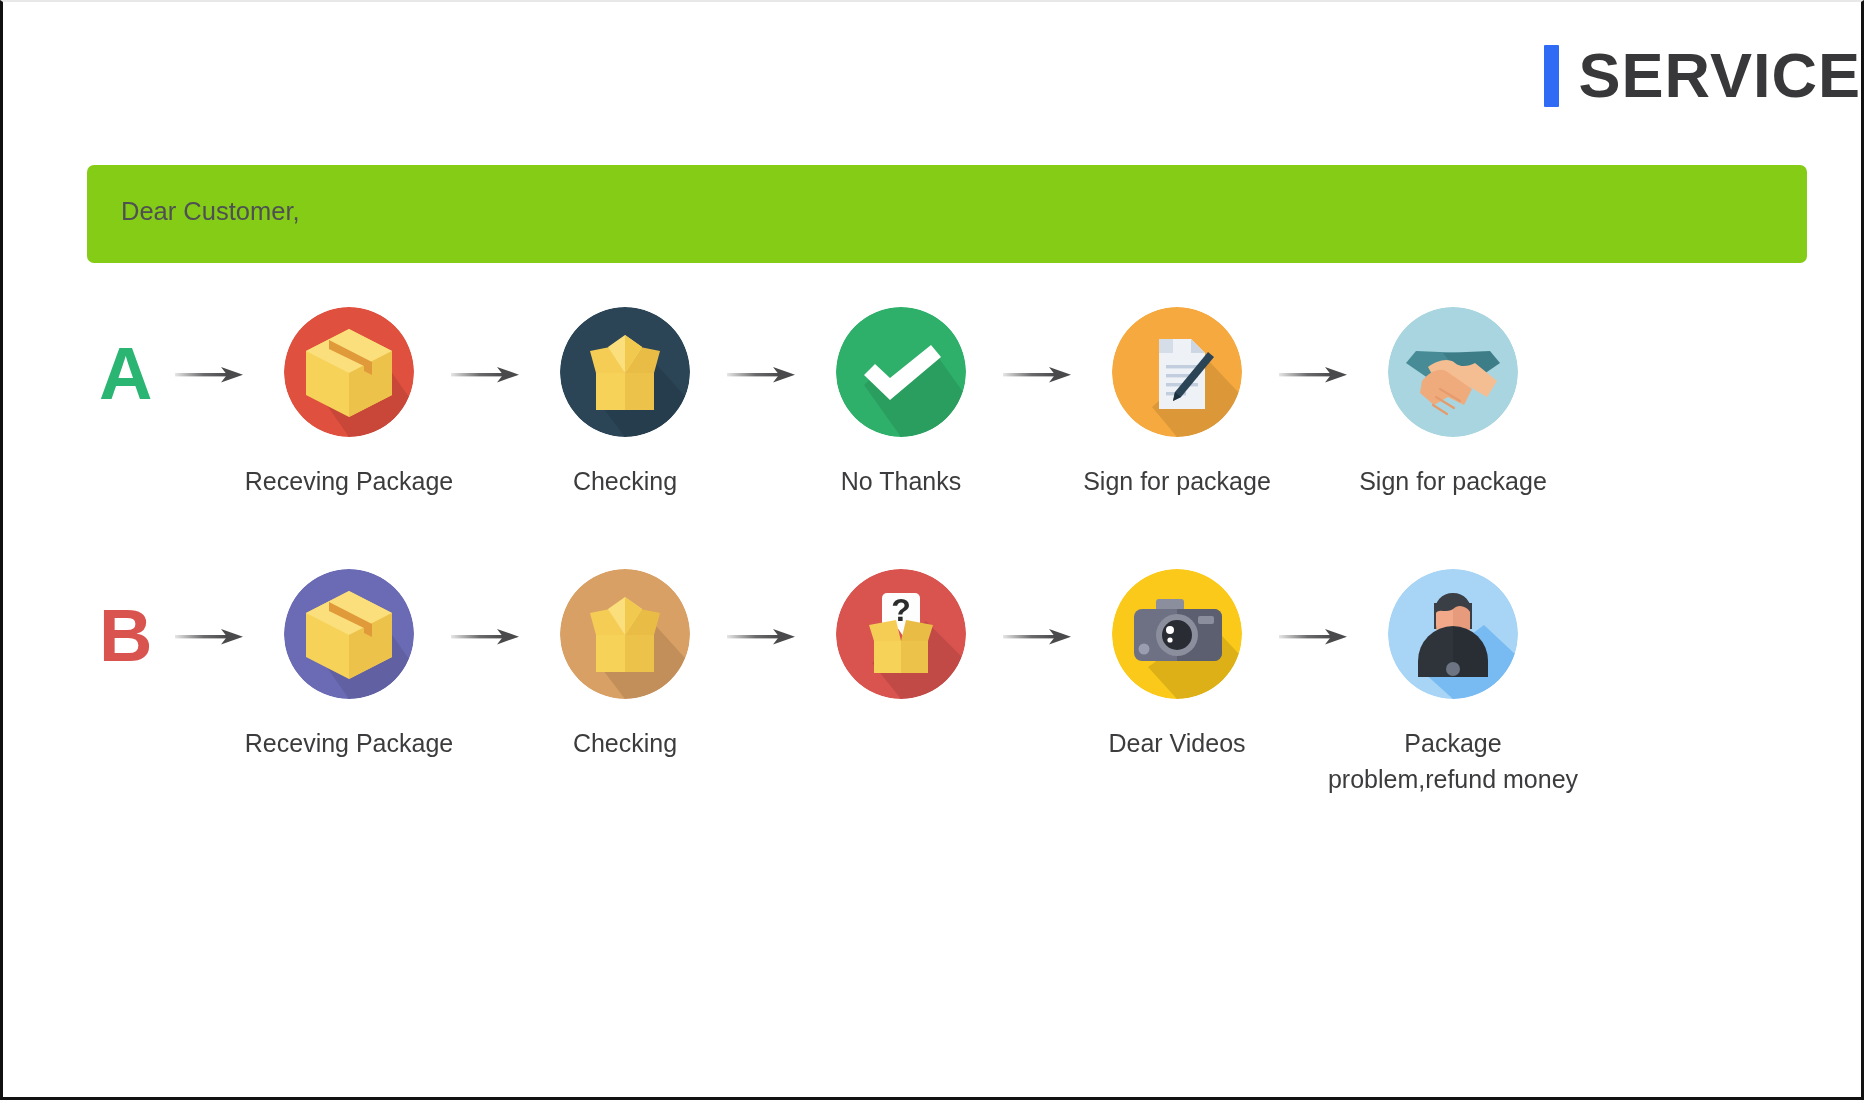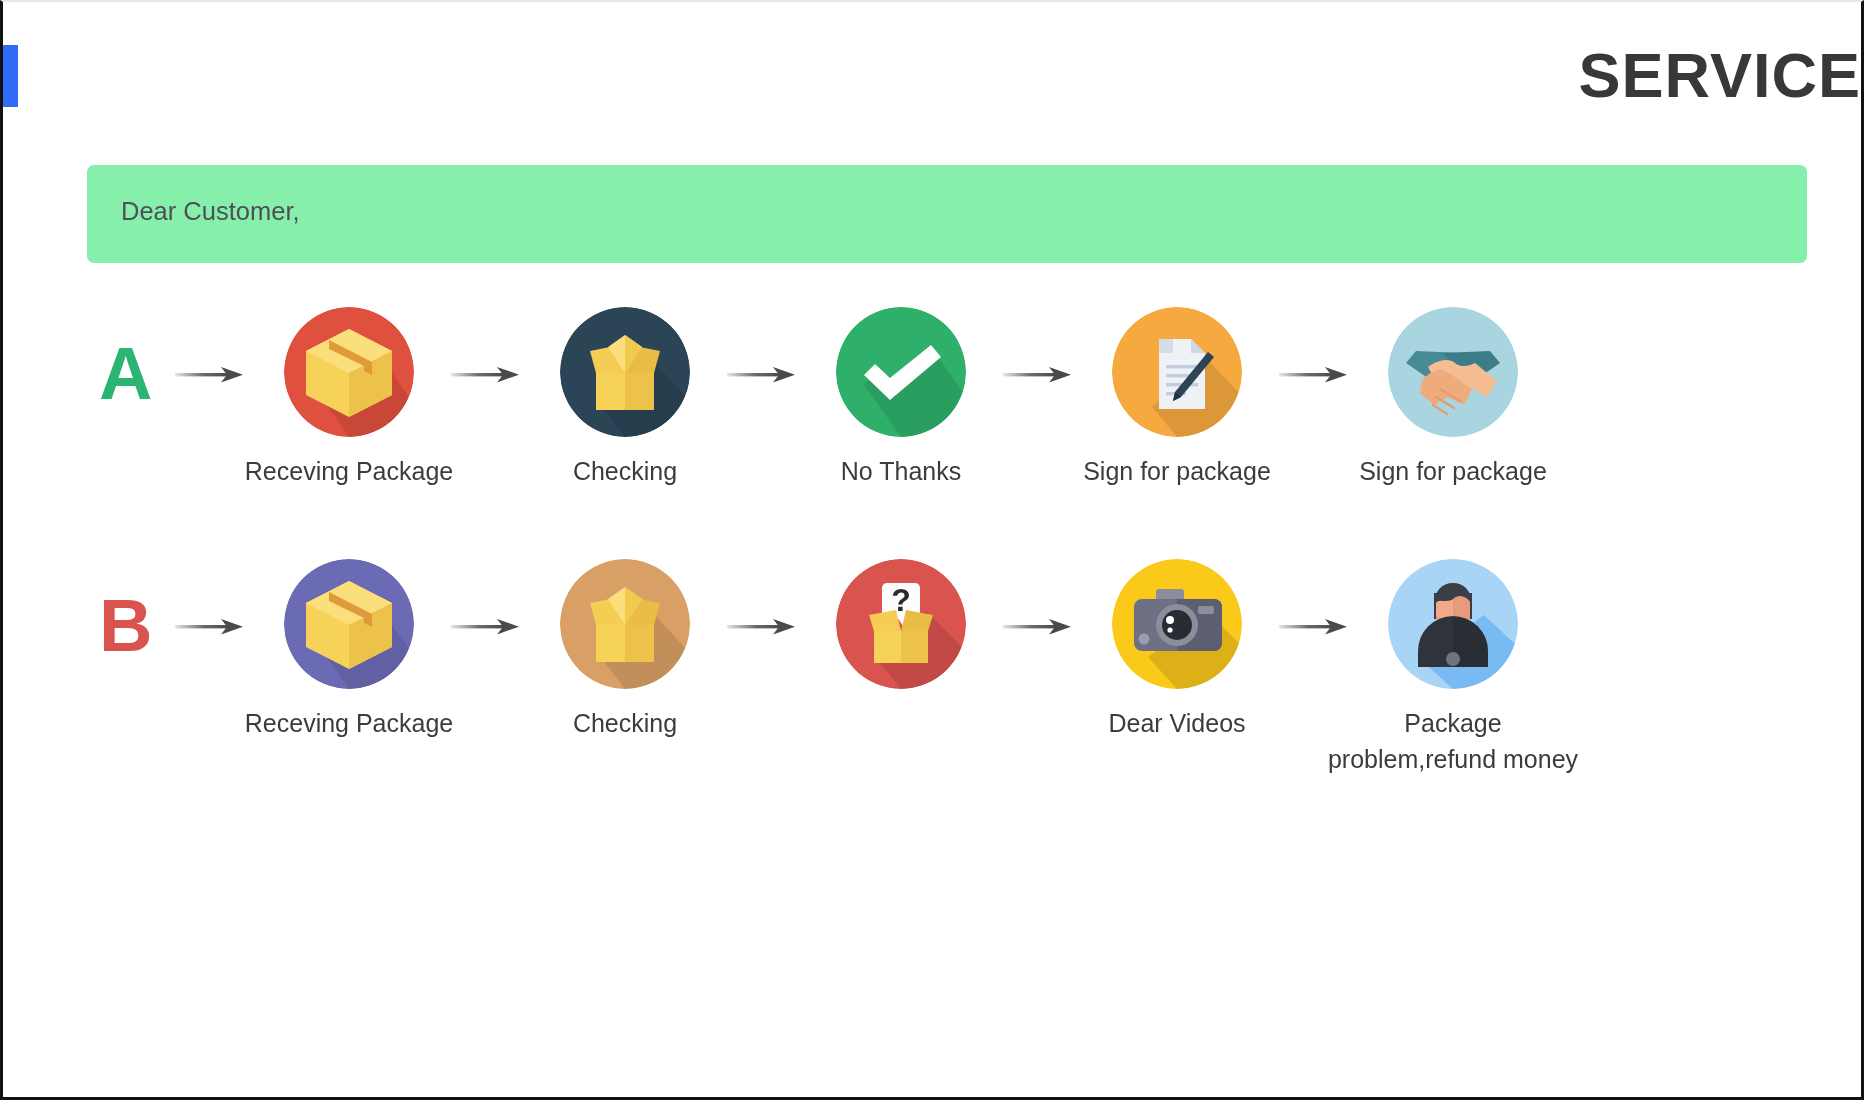--- a/index.html
+++ b/index.html
@@ -19,21 +19,21 @@
     border-left: 3px solid #111111;
     border-right: 3px solid #111111;
     border-top: 2px solid #e8e8e8;
     border-bottom: 3px solid #111111;
   }
 
   
   .title-wrap {
     display: flex;
     align-items: center;
-    justify-content: space-between;
+    justify-content: flex-end;
     gap: 20px;
     padding-top: 42px;
   }
   .title-bar {
     width: 15px;
     height: 62px;
     background: #2f6bf5;
     border-radius: 1px;
   }
   .title-text {
@@ -100,40 +100,40 @@
     width: 130px;
     height: 130px;
     border-radius: 50%;
     position: relative;
     overflow: hidden;
     display: flex;
     align-items: center;
     justify-content: center;
   }
   .step-label {
-    margin-top: 16px;
+    margin-top: 26px;
     font-size: 25px;
     color: #3c3c3e;
     text-align: center;
     line-height: 1.45;
     width: 250px;
   }
   .row-b .step-label { width: 270px; }
 </style>
 </head>
 <body>
 
 <div class="page">
 
   <div class="title-wrap">
     <span class="title-bar" style="background: rgb(47, 107, 245);"></span>
     <h1 class="title-text">SERVICE</h1>
   </div>
 
-  <div class="notice" style="background: #86efac;">
+  <div class="notice" style="background: #84cc16;">
     <p>Dear Customer,</p>
   </div>
 
   <div id="flows-host">
       <div class="flow-row">
         <div class="row-letter letter-a" style="color: rgb(42, 181, 115);">A</div>
         <div class="arrow">
           <svg viewBox="0 0 76 30" width="76" height="30">
     <defs>
       <linearGradient id="agrad" x1="0" y1="0" x2="1" y2="0">

